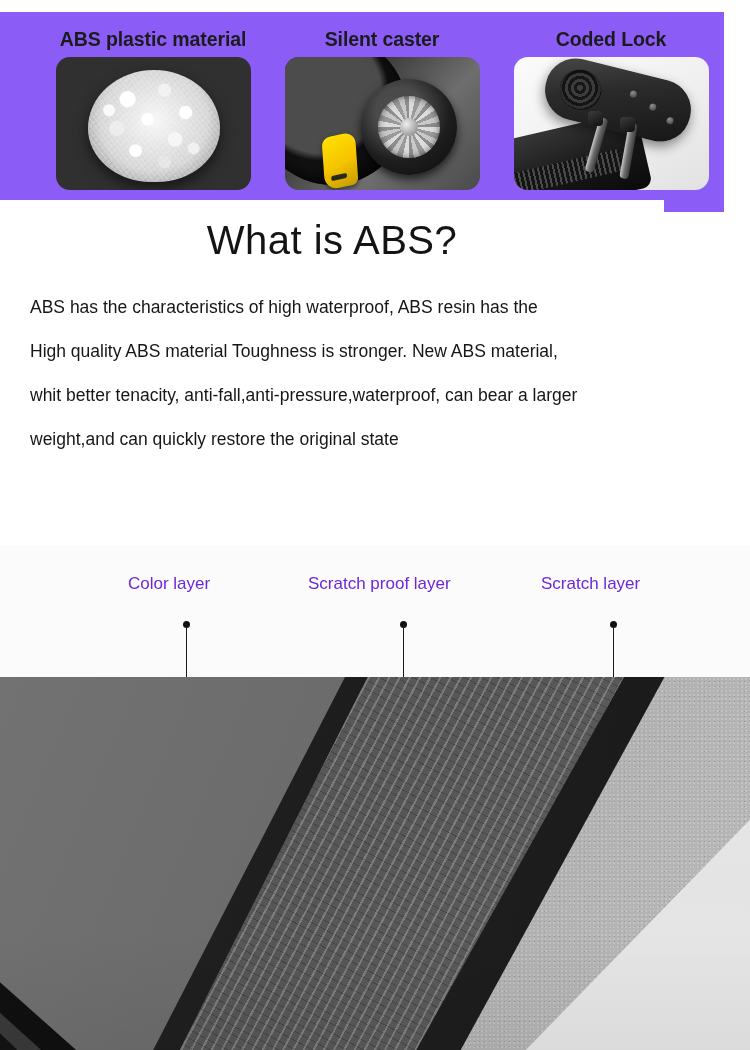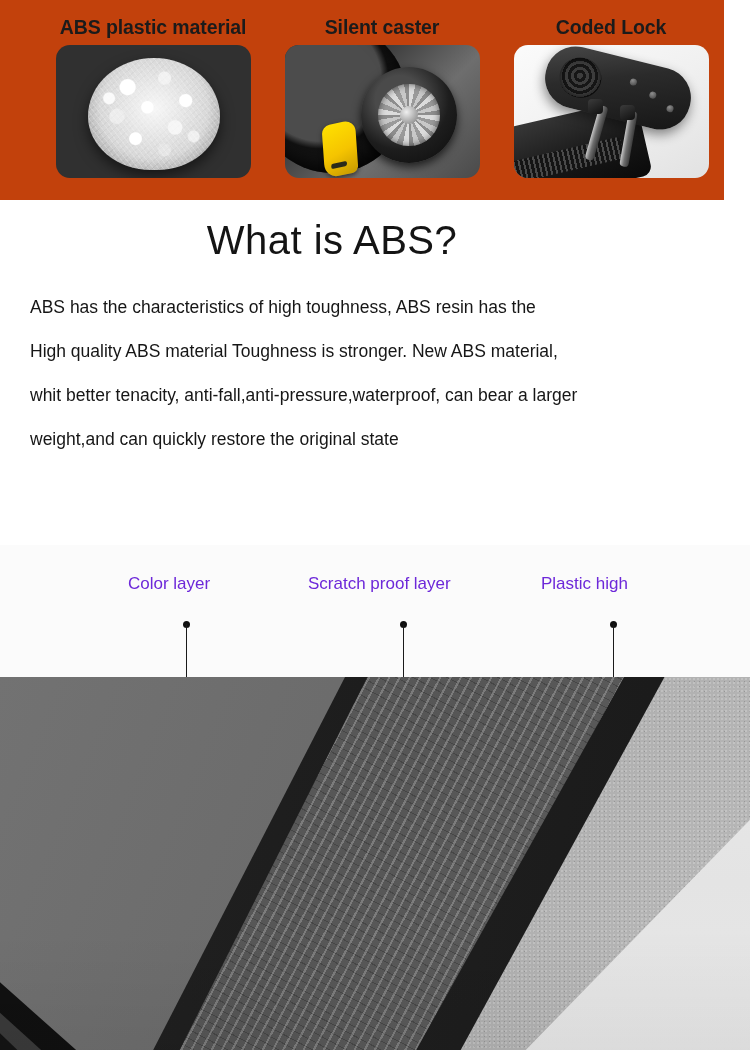--- a/index.html
+++ b/index.html
@@ -15,23 +15,23 @@
   .page {
     position: relative;
     width: 750px;
     height: 1050px;
     background: #ffffff;
   }
 
   
   .features {
     position: absolute;
-    left: 0; top: 0;
+    left: 0; top: 12px;
     width: 724px; height: 200px;
-    background: #c2410c;
+    background: #8b5cf6;
   }
 
   .feature {
     position: absolute;
     top: 0;
     width: 226px;
     height: 200px;
   }
   .feature.f1 { left: 40px; }
   .feature.f2 { left: 269px; }
@@ -421,32 +421,32 @@
         <div class="tab t1"></div>
         <div class="tab t2"></div>
       </div>
     </div>
 
   </section>
 
   <section class="about">
     <h1 class="about-title">What is ABS?</h1>
     <div class="about-body">
-      <div class="about-line">ABS has the characteristics of high toughness, ABS resin has the</div>
+      <div class="about-line">ABS has the characteristics of high waterproof, ABS resin has the</div>
       <div class="about-line">High quality ABS material Toughness is stronger. New ABS material,</div>
       <div class="about-line">whit better tenacity, anti-fall,anti-pressure,waterproof, can bear a  larger</div>
       <div class="about-line"> weight,and can quickly restore the original state</div>
     </div>
   </section>
 
   <section class="layers">
 
     <div class="layer-label l1">Color layer</div>
     <div class="layer-label l2">Scratch proof layer</div>
-    <div class="layer-label l3">Plastic high</div>
+    <div class="layer-label l3">Scratch layer</div>
 
     <div class="leader ld1">
       <div class="dot top"></div>
       <div class="stem"></div>
       <div class="dot bot"></div>
     </div>
 
     <div class="leader ld2">
       <div class="dot top"></div>
       <div class="stem"></div>

